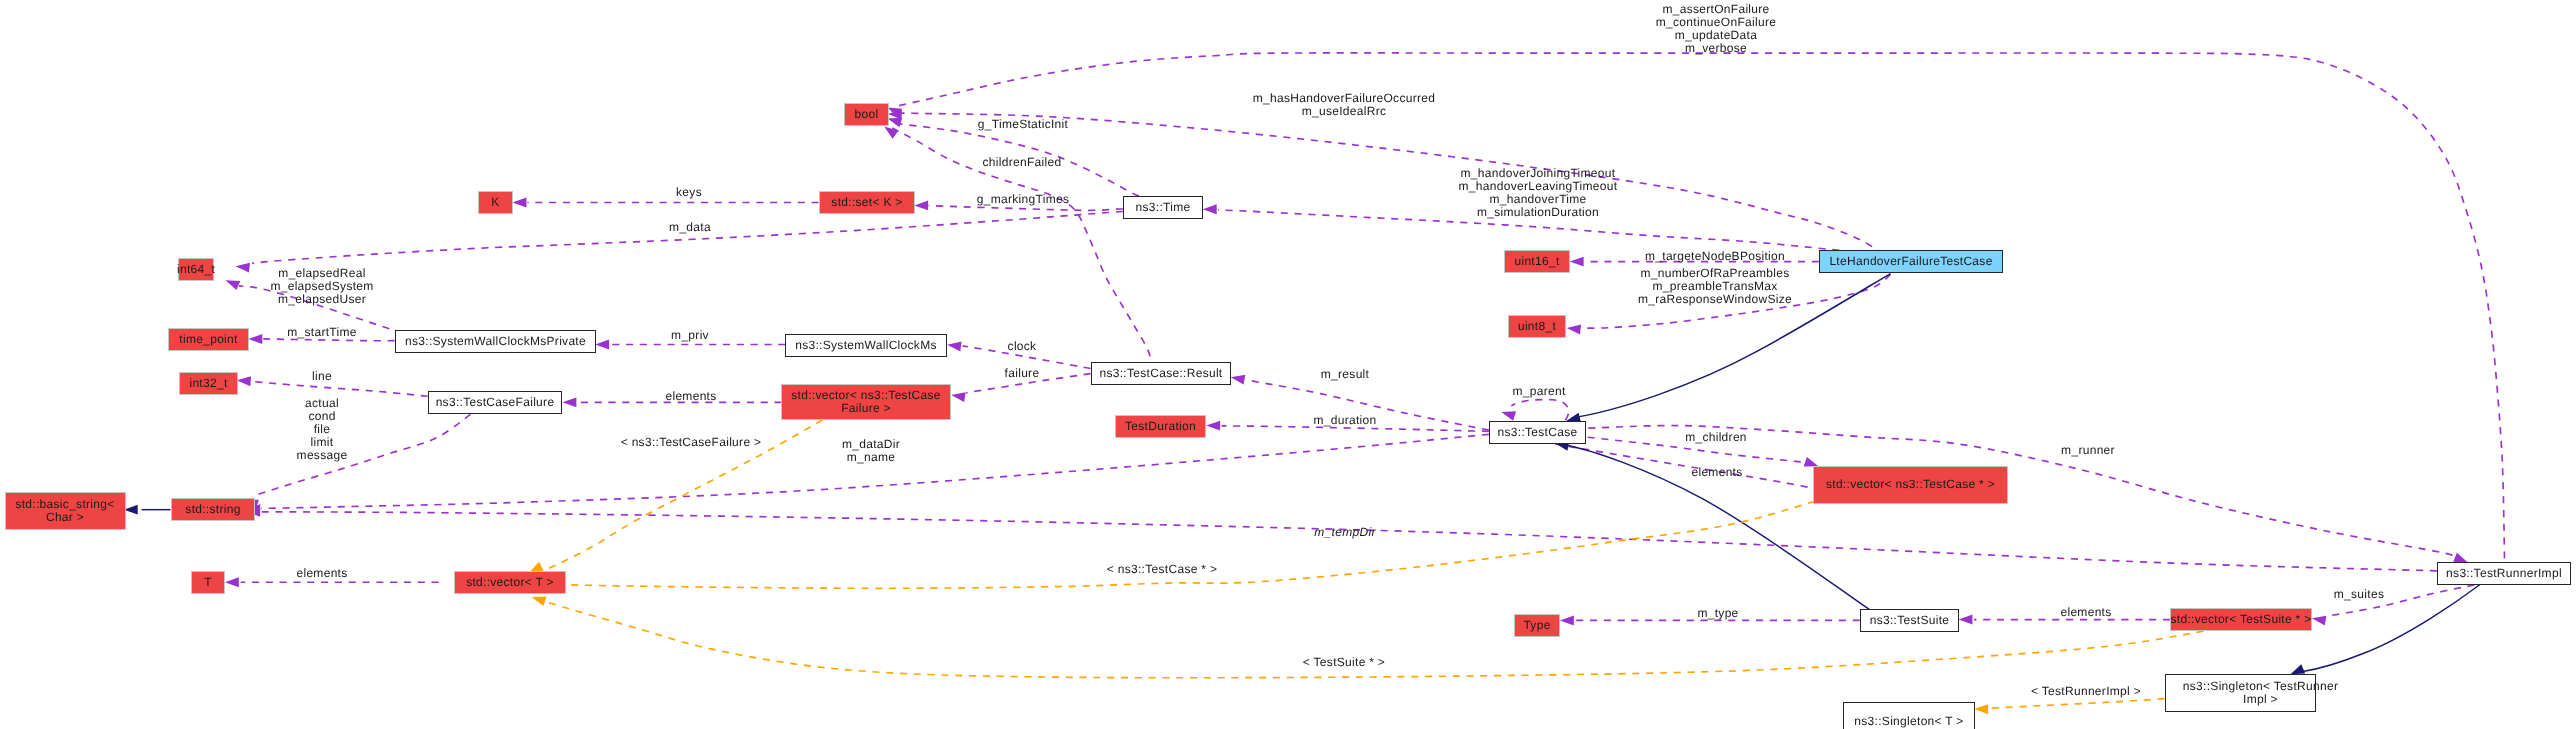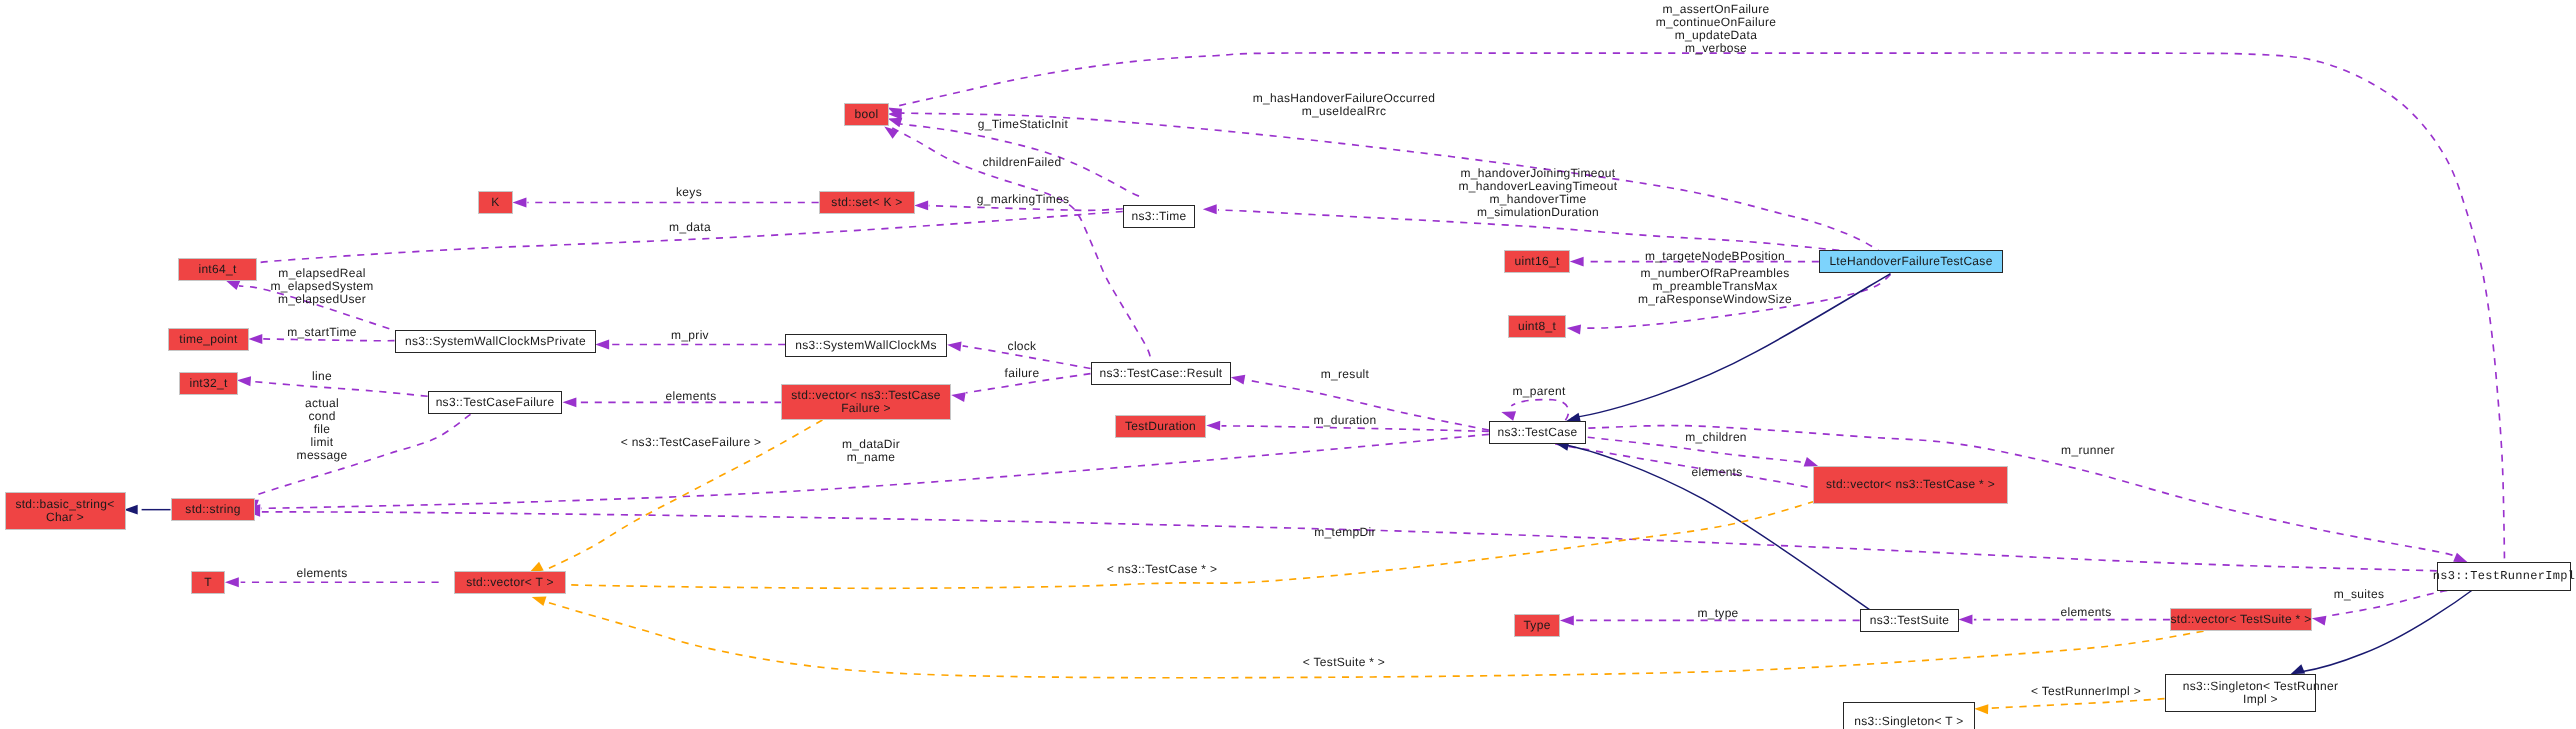--- a/index.html
+++ b/index.html
@@ -177,24 +177,24 @@
   <div id="node-layer">
       <div class="node grey" style="left: 844px; top: 103px; width: 45px; height: 23px;">
         <span>bool</span>
       </div>
       <div class="node grey" style="left: 478px; top: 191px; width: 35px; height: 23.4px;">
         <span>K</span>
       </div>
       <div class="node grey" style="left: 819px; top: 191px; width: 96px; height: 23px;">
         <span>std::set&lt; K &gt;</span>
       </div>
-      <div class="node black" style="left: 1123px; top: 205px; width: 72px; height: 23px; text-align: right;">
+      <div class="node black" style="left: 1123px; top: 196px; width: 80px; height: 23px; text-align: right;">
         <span>ns3::Time</span>
       </div>
-      <div class="node grey" style="left: 178px; top: 258px; width: 79px; height: 23px; justify-content: center;">
+      <div class="node grey" style="left: 178px; top: 258px; width: 36px; height: 23px; justify-content: center;">
         <span>int64_t</span>
       </div>
       <div class="node grey" style="left: 1504px; top: 250px; width: 66px; height: 23px;">
         <span>uint16_t</span>
       </div>
       <div class="node filled" style="left: 1819px; top: 250px; width: 184px; height: 23px;">
         <span>LteHandoverFailureTestCase</span>
       </div>
       <div class="node grey" style="left: 168px; top: 328px; width: 81px; height: 23px;">
         <span>time_point</span>
@@ -243,21 +243,21 @@
       </div>
       <div class="node grey" style="left: 1514px; top: 614px; width: 46px; height: 23px;">
         <span>Type</span>
       </div>
       <div class="node black" style="left: 1860px; top: 609px; width: 99px; height: 23px;">
         <span>ns3::TestSuite</span>
       </div>
       <div class="node grey" style="left: 2170px; top: 608px; width: 142px; height: 23px;">
         <span>std::vector&lt; TestSuite * &gt;</span>
       </div>
-      <div class="node black" style="left: 2437px; top: 562px; width: 134px; height: 29px; font-family: Liberation Mono, monospace;">
+      <div class="node black" style="left: 2437px; top: 562px; width: 134px; height: 23px;">
         <span>ns3::TestRunnerImpl</span>
       </div>
       <div class="node black" style="left: 1843px; top: 702px; width: 132px; height: 39px; justify-content: center;">
         <span>ns3::Singleton&lt; T &gt;</span>
       </div>
       <div class="node black" style="left: 2165px; top: 674px; width: 151px; height: 38px; padding-left: 40px;">
         <span>ns3::Singleton&lt; TestRunner<br>Impl &gt;</span>
       </div>
     </div>
   <div id="label-layer">
@@ -279,21 +279,21 @@
       <div class="edge-label" style="left: 322px; top: 370px;">line</div>
       <div class="edge-label" style="left: 1539px; top: 385px;">m_parent</div>
       <div class="edge-label" style="left: 691px; top: 390px;">elements</div>
       <div class="edge-label" style="left: 322px; top: 397px;">actual<br>cond<br>file<br>limit<br>message</div>
       <div class="edge-label" style="left: 1345px; top: 414px;">m_duration</div>
       <div class="edge-label" style="left: 1716px; top: 431px;">m_children</div>
       <div class="edge-label" style="left: 691px; top: 436px;">&lt; ns3::TestCaseFailure &gt;</div>
       <div class="edge-label" style="left: 871px; top: 438px;">m_dataDir<br>m_name</div>
       <div class="edge-label" style="left: 2088px; top: 444px;">m_runner</div>
       <div class="edge-label" style="left: 1717px; top: 466px;">elements</div>
-      <div class="edge-label" style="left: 1345px; top: 526px;">m_tempDir</div>
+      <div class="edge-label" style="left: 1345px; top: 526px; font-style: italic;">m_tempDir</div>
       <div class="edge-label" style="left: 1162px; top: 563px;">&lt; ns3::TestCase * &gt;</div>
       <div class="edge-label" style="left: 322px; top: 567px;">elements</div>
       <div class="edge-label" style="left: 2359px; top: 588px;">m_suites</div>
       <div class="edge-label" style="left: 2086px; top: 606px;">elements</div>
       <div class="edge-label" style="left: 1718px; top: 607px;">m_type</div>
       <div class="edge-label" style="left: 1344px; top: 656px;">&lt; TestSuite * &gt;</div>
       <div class="edge-label" style="left: 2086px; top: 685px;">&lt; TestRunnerImpl &gt;</div>
     </div>
 </div>
 

